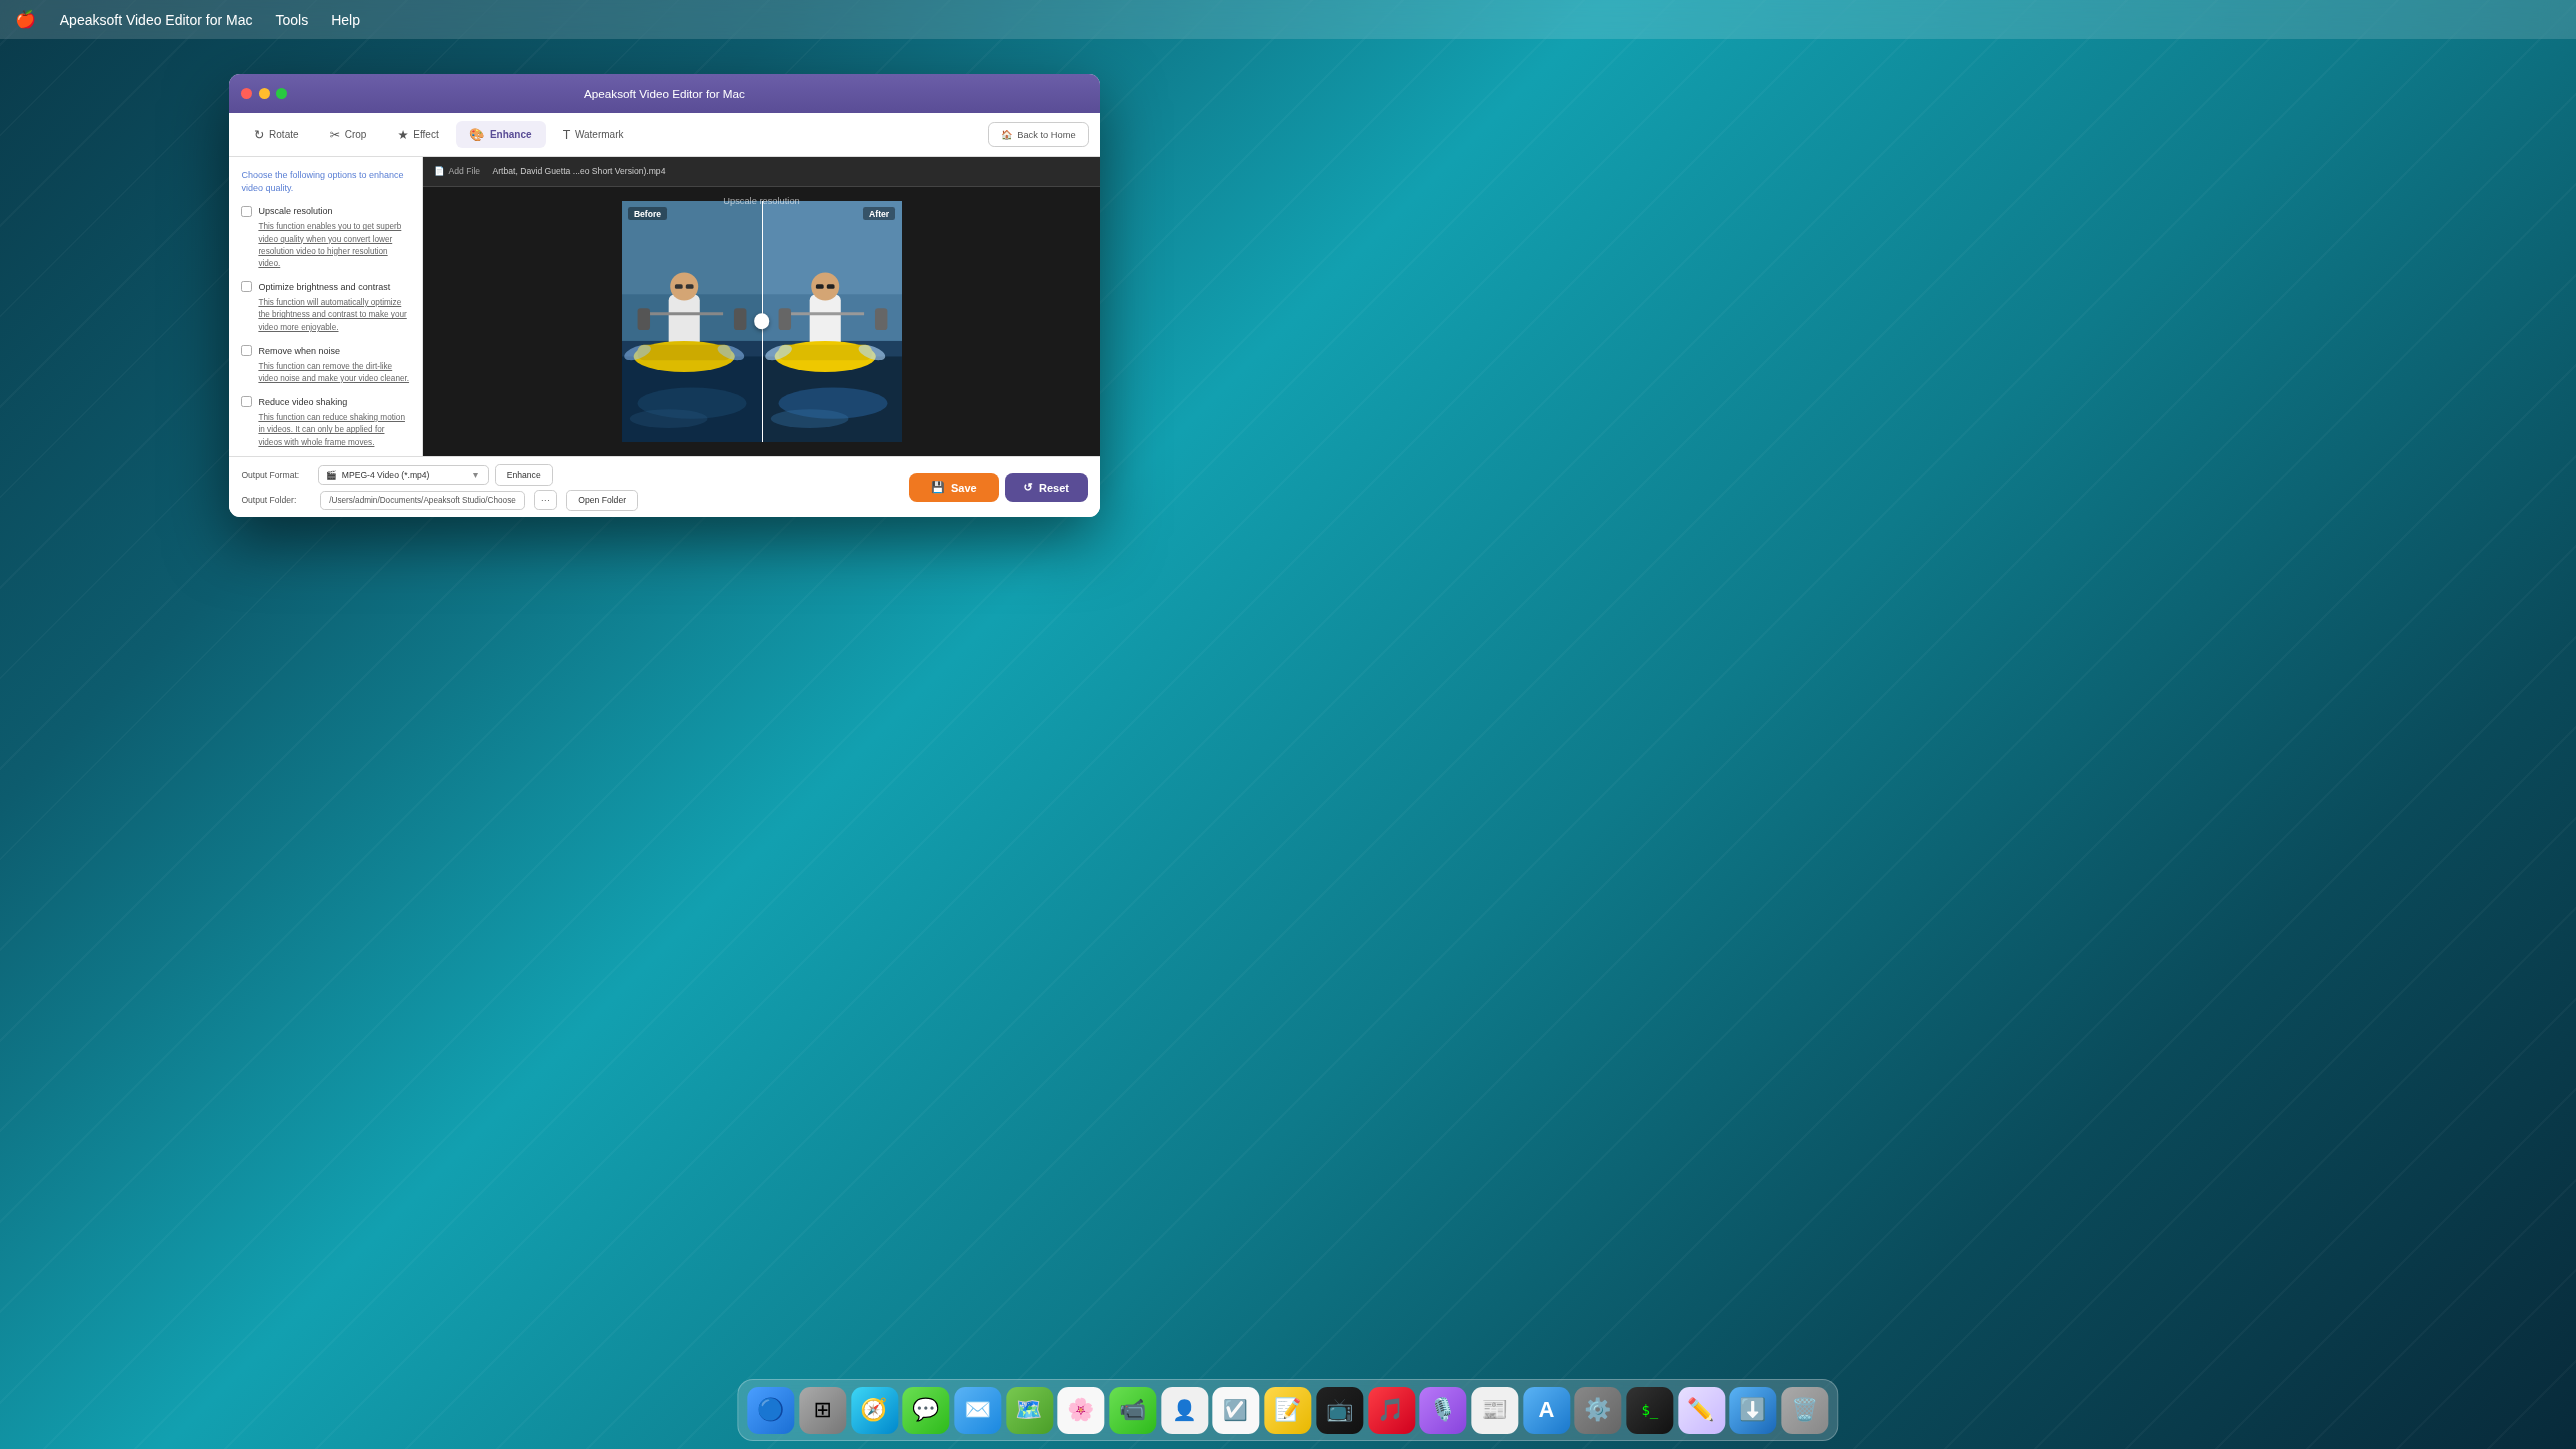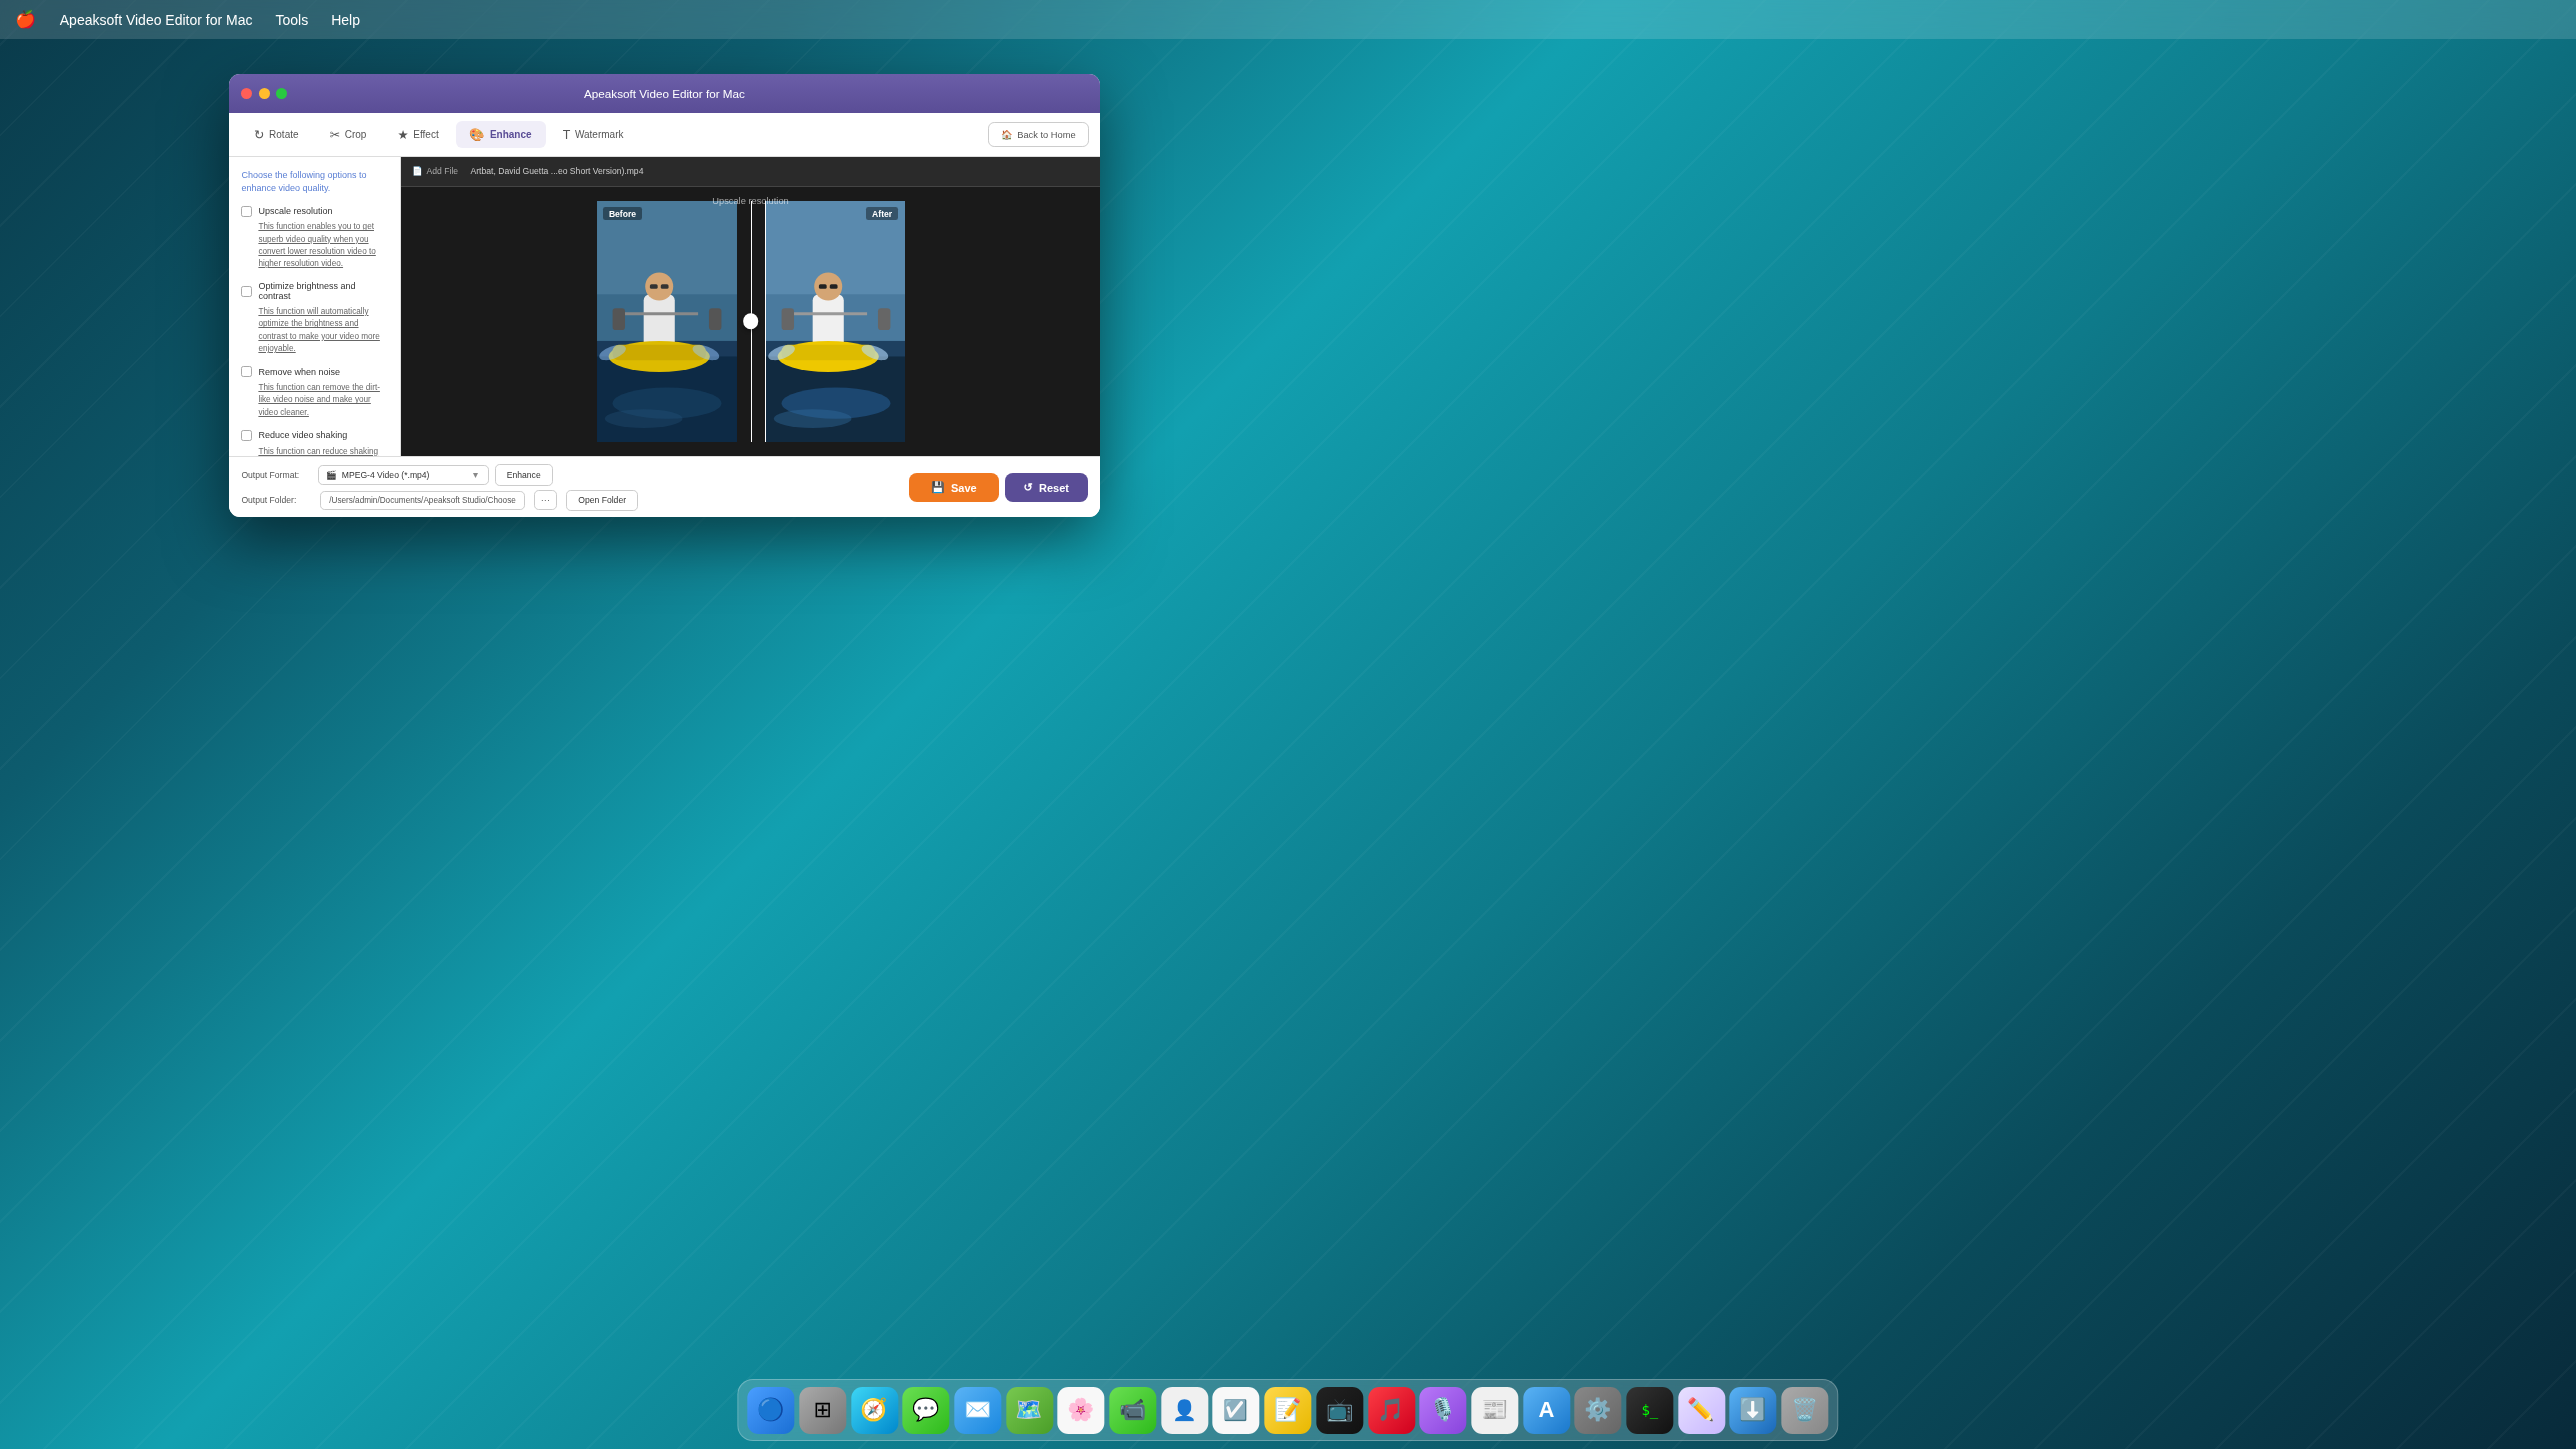--- a/index.html
+++ b/index.html
@@ -142,21 +142,21 @@
     }
 
     
     .content-area {
       display: flex;
       height: calc(100% - 82px - 62px);
     }
 
     
     .left-panel {
-      width: 172px;
+      width: 194px;
       background: white;
       padding: 12.4px;
       border-right: 0.8px solid #e0e0e0;
       overflow-y: auto;
     }
     .panel-title {
       color: #5a7fd4;
       font-size: 9px;
       line-height: 1.4;
       margin-bottom: 11px;
@@ -537,21 +537,21 @@
         <div class="add-file-btn">
           <span>📄</span>
           <span>Add File</span>
         </div>
         <span class="file-name">Artbat, David Guetta ...eo Short Version).mp4</span>
       </div>
 
       <div class="video-preview">
         <span class="upscale-label">Upscale resolution</span>
 
-        <div style="position:relative; width:308px; height:241px;">
+        <div style="position:relative; width:280px; height:241px;">
 
           <div style="position:absolute; left:0; top:0; width:140px; height:241px; overflow:hidden; background:#1a2a3a;">
             <span class="before-label">Before</span>
             
             <svg width="140" height="241" viewBox="0 0 180 310" xmlns="http://www.w3.org/2000/svg">
 
               <rect width="180" height="310" fill="#1a3a5a"></rect>
               <rect y="200" width="180" height="110" fill="#0d2a45"></rect>
 
               <ellipse cx="90" cy="260" rx="70" ry="20" fill="rgba(30,80,120,0.4)"></ellipse>

